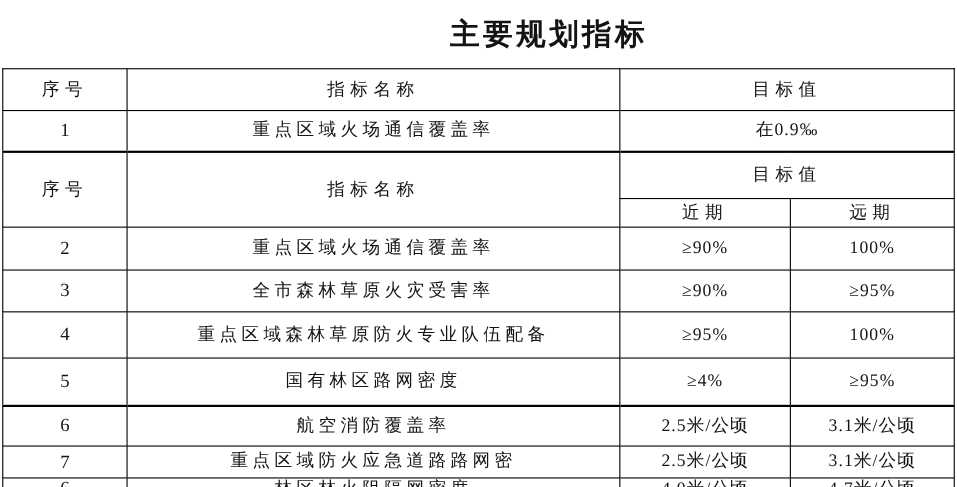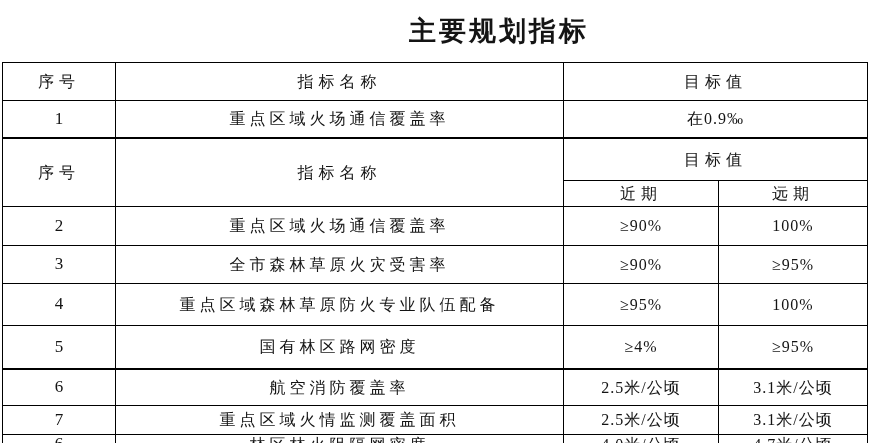--- a/index.html
+++ b/index.html
@@ -101,21 +101,21 @@
     <td class="val">≥95%</td>
   </tr>
   <tr class="rh35">
     <td class="no-cell">6</td>
     <td class="name-cell">航空消防覆盖率</td>
     <td class="val">2.5米/公顷</td>
     <td class="val">3.1米/公顷</td>
   </tr>
   <tr class="rh28">
     <td class="no-cell">7</td>
-    <td class="name-cell">重点区域火情监测覆盖面积</td>
+    <td class="name-cell">重点区域防火应急道路路网密</td>
     <td class="val">2.5米/公顷</td>
     <td class="val">3.1米/公顷</td>
   </tr>
   <tr class="rh19">
     <td class="no-cell">6</td>
     <td class="name-cell">林区林火阻隔网密度</td>
     <td class="val">4.0米/公顷</td>
     <td class="val">4.7米/公顷</td>
   </tr>
 </tbody>

